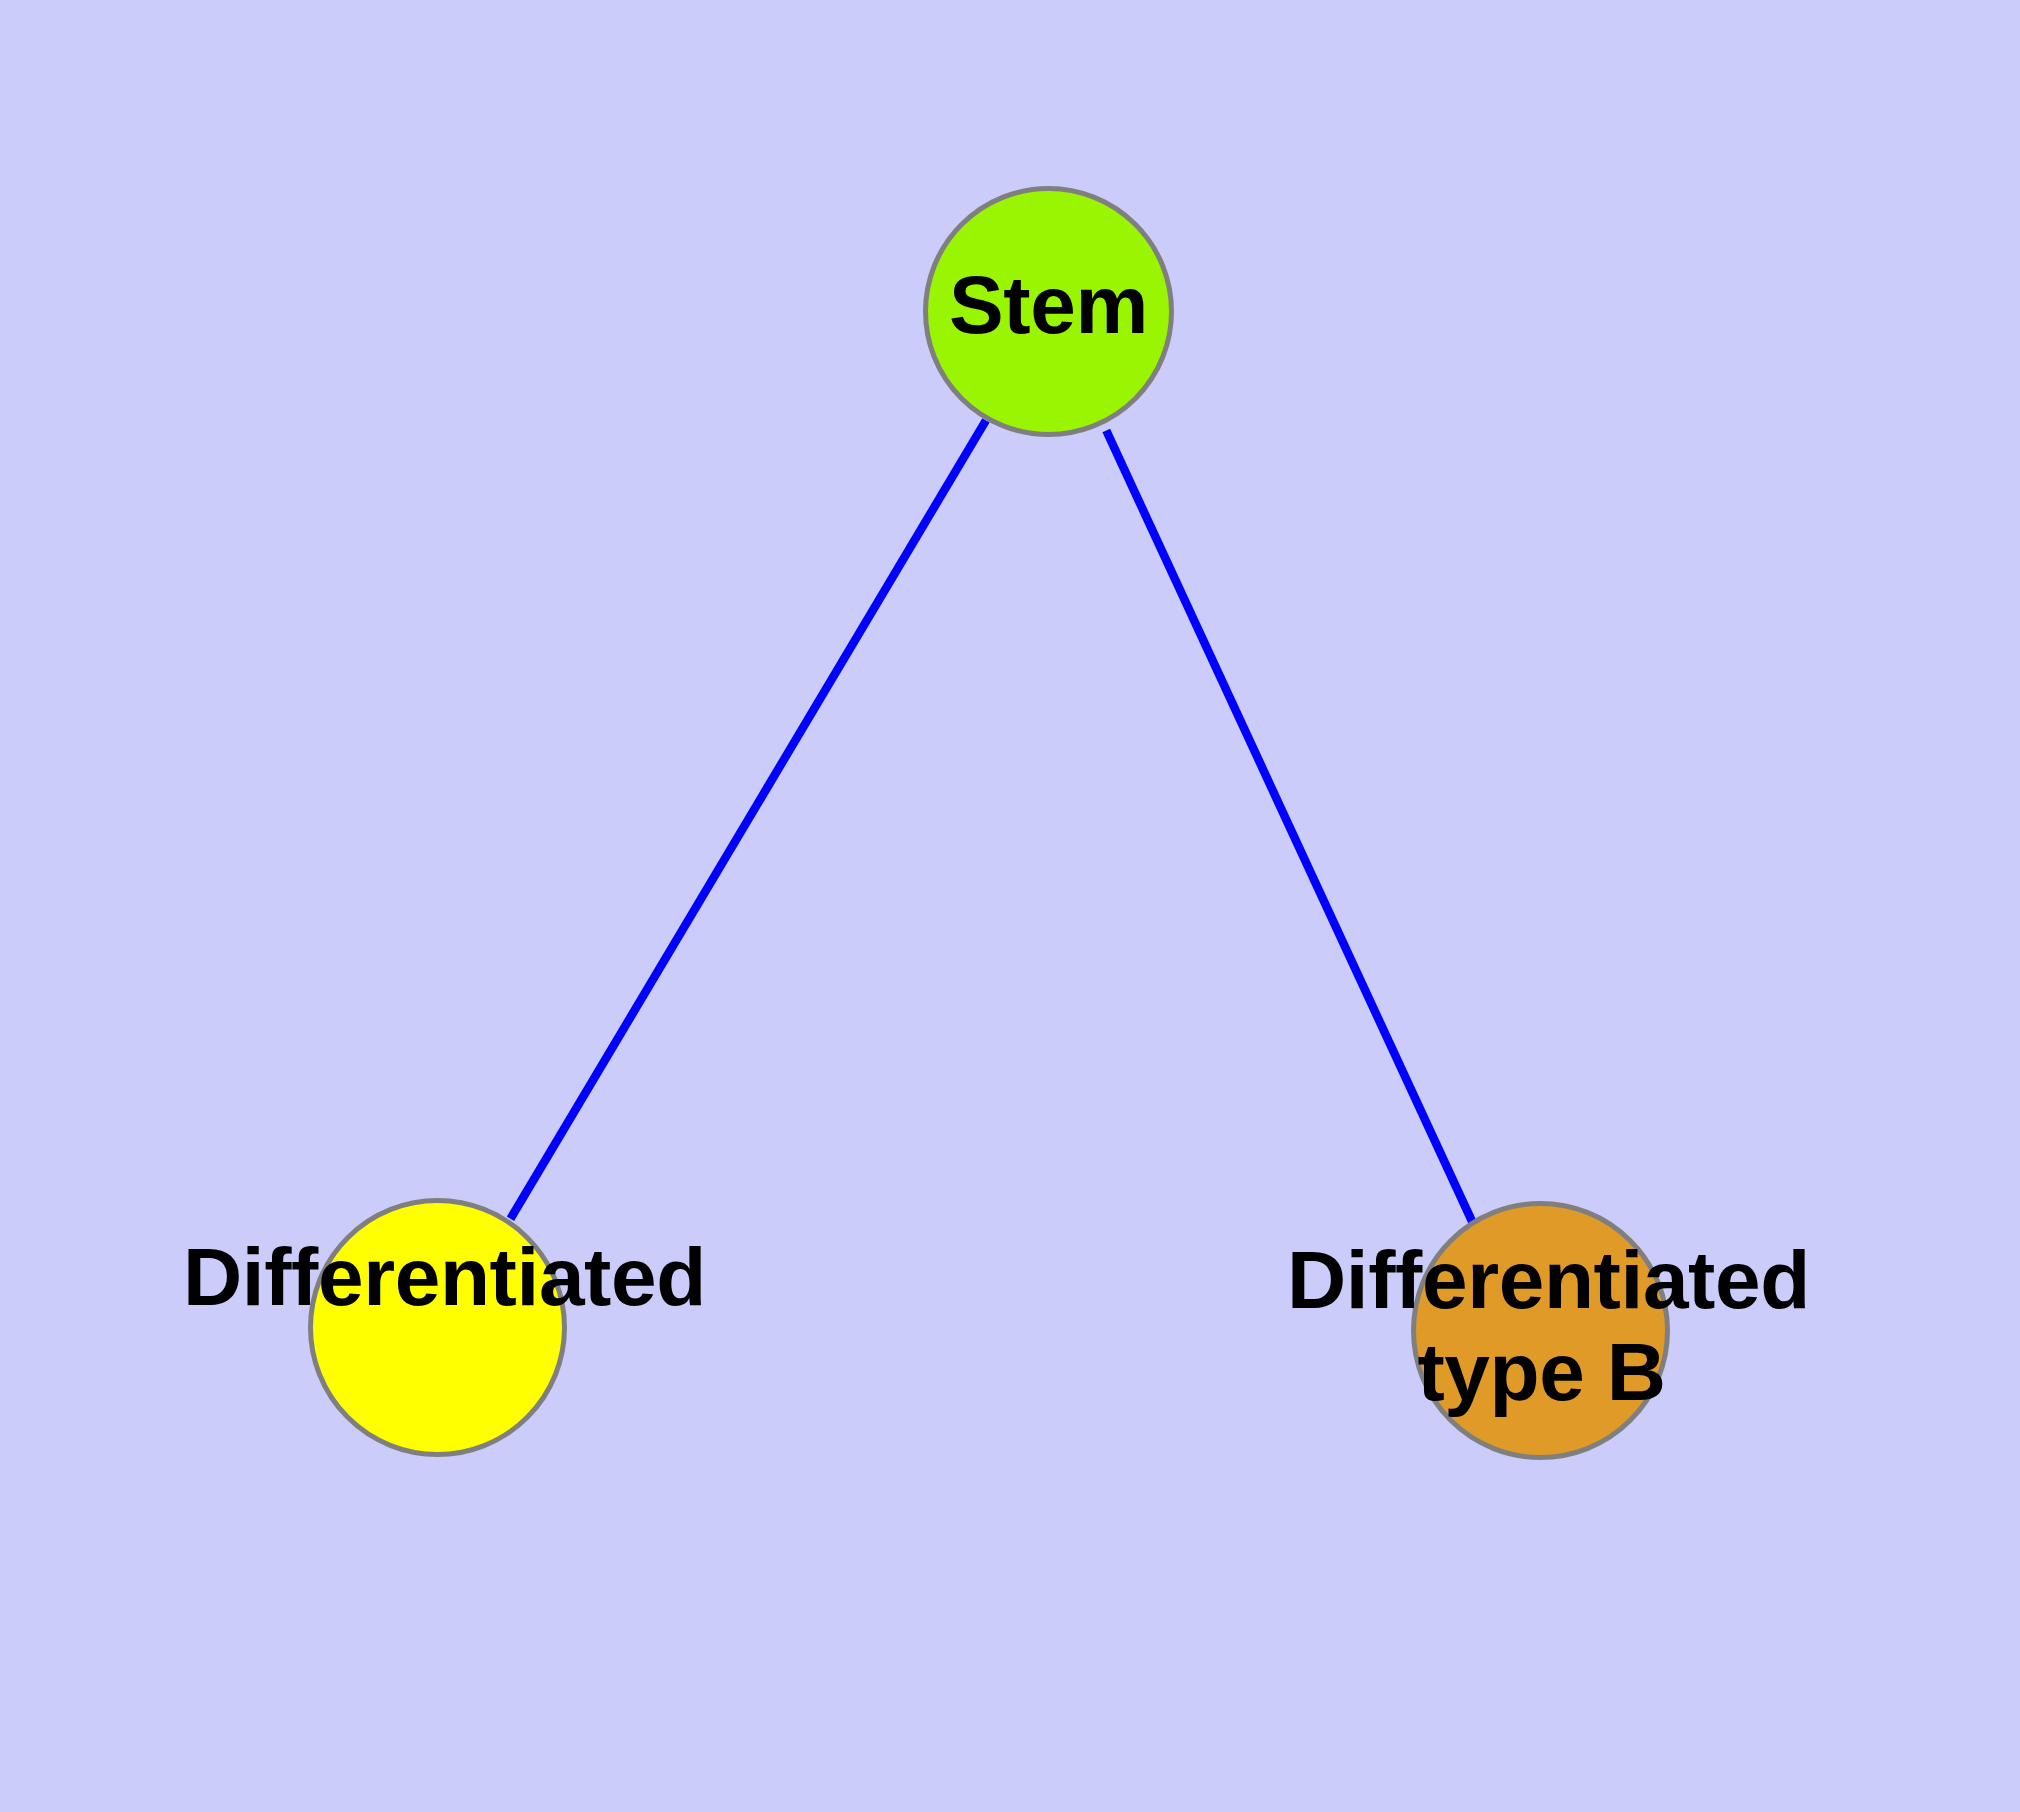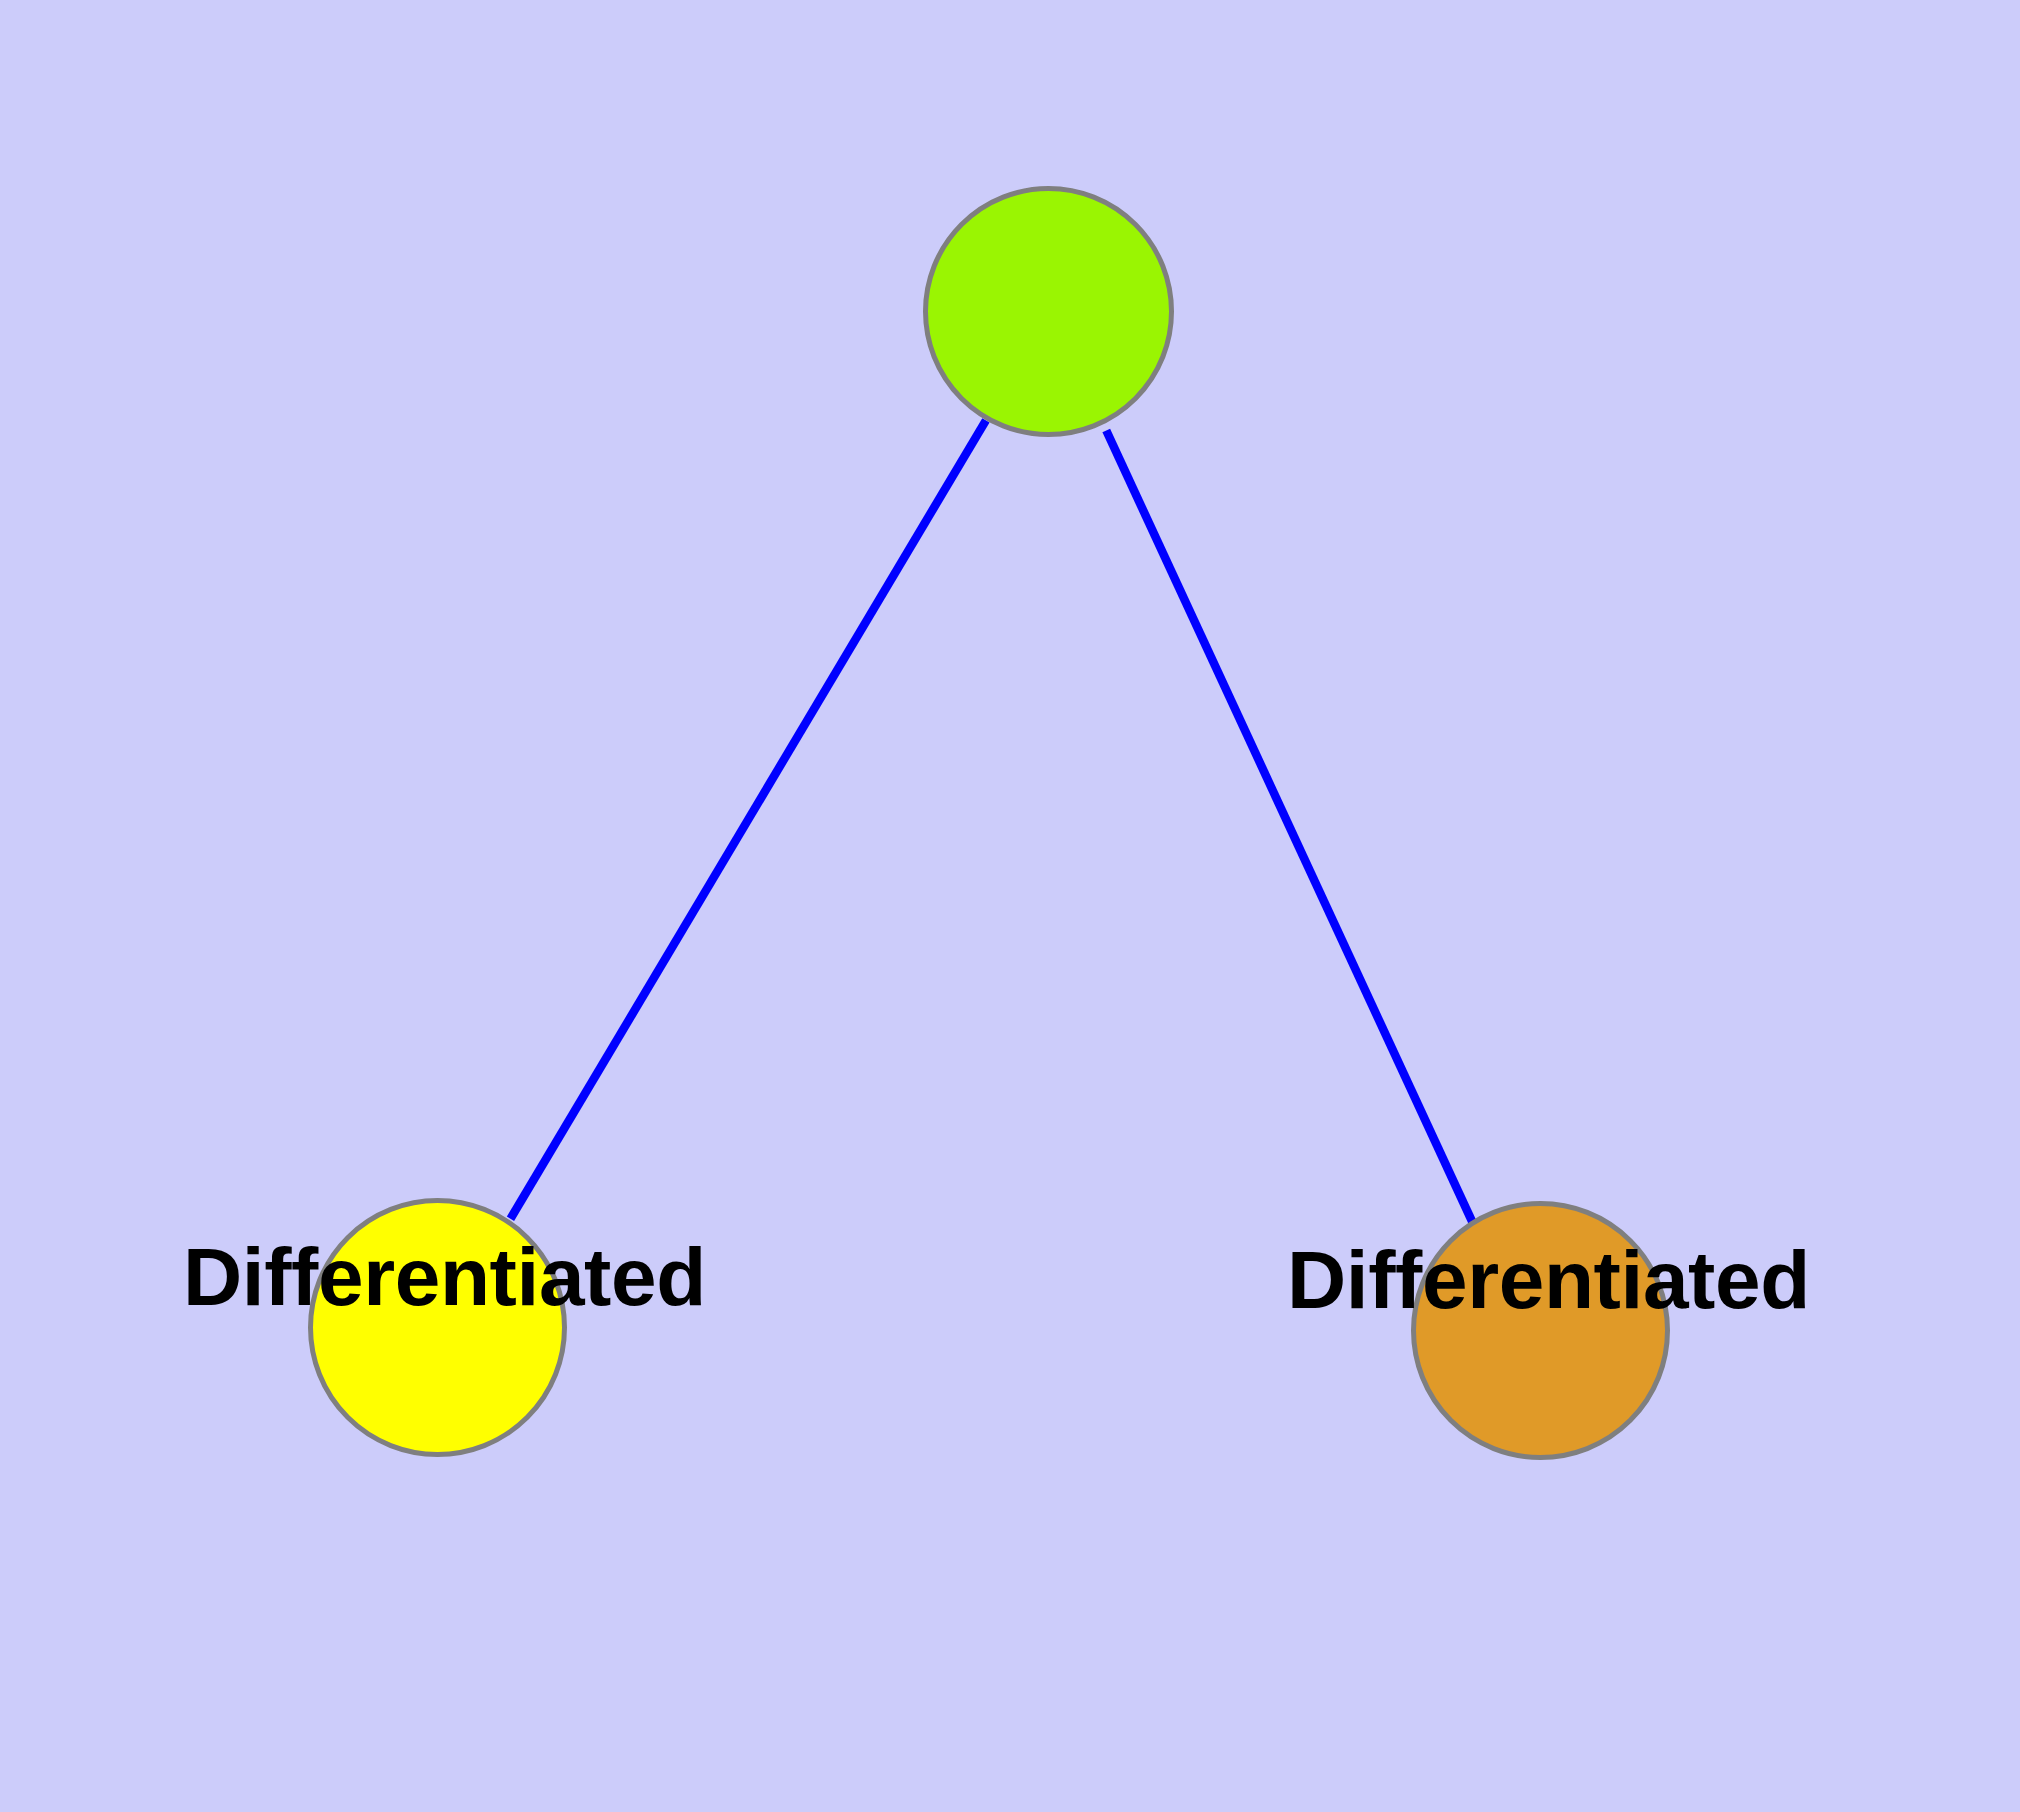--- a/index.html
+++ b/index.html
@@ -90,17 +90,21 @@
   <div class="node" id="node-type-a" style="left: 308px; top: 1198px; width: 259px; height: 259px; background: rgb(255, 255, 0); border-color: rgb(127, 127, 127);"></div>
   <div class="node" id="node-type-b" style="left: 1411px; top: 1201px; width: 259px; height: 259px; background: rgb(224, 154, 40); border-color: rgb(127, 127, 127);"></div>
   <div class="node" id="node-stem" style="left: 923px; top: 186px; width: 251px; height: 251px; background: rgb(154, 245, 2); border-color: rgb(127, 127, 127);"></div>
 
   <div class="node-label" id="label-type-a">
     <div>Differentiated</div>
   </div>
 
   <div class="node-label" id="label-type-b">
     <div>Differentiated</div>
+    <div>type B</div>
   </div>
 
+  <div class="node-label" id="label-stem">
+    <div>Stem</div>
+  </div>
 
 </div>
 
 
 </body></html>

